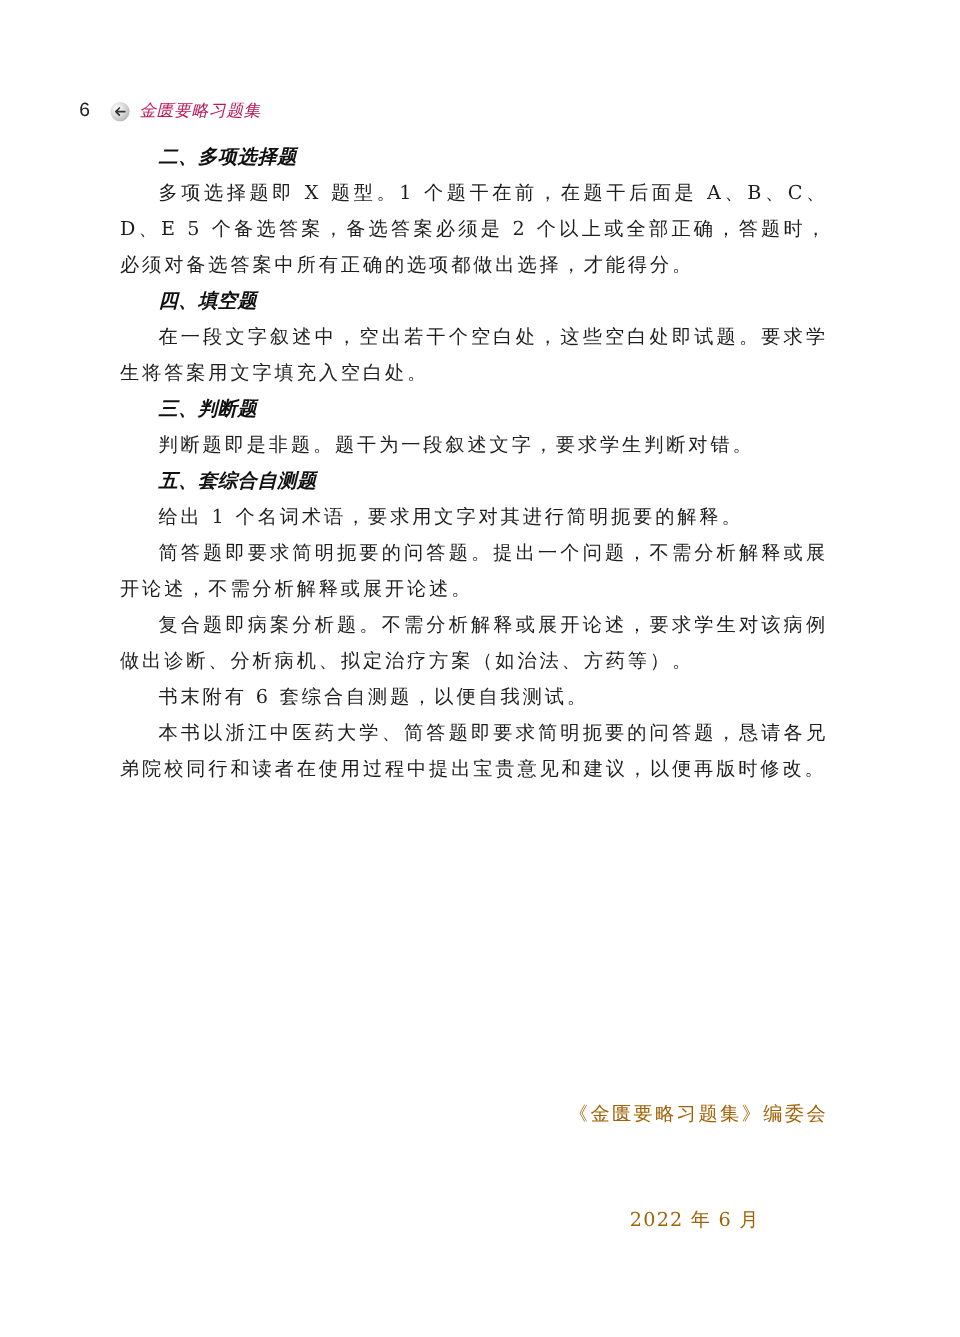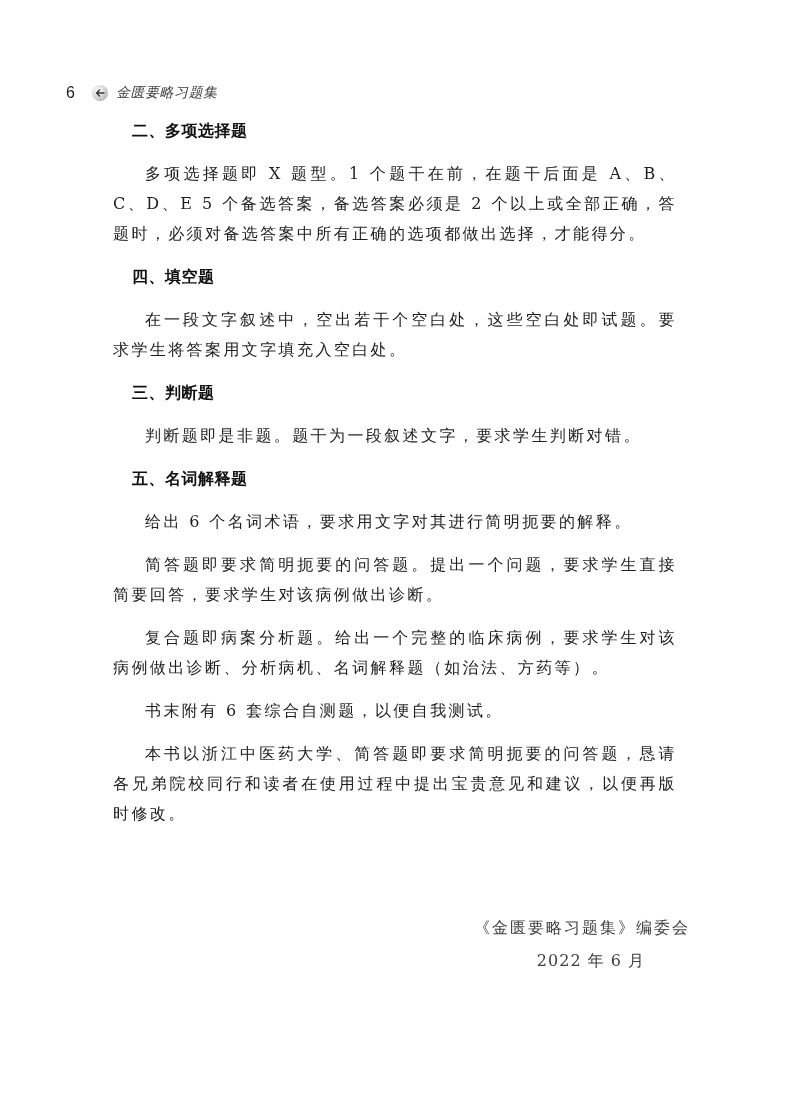--- a/index.html
+++ b/index.html
@@ -37,60 +37,61 @@
       display: flex;
       align-items: center;
       justify-content: center;
       margin-right: 8px;
     }
     .back-icon svg { display: block; }
     .book-title {
       font-family: "DejaVu Serif", "Liberation Serif", serif;
       font-style: italic;
       font-size: 14px;
-      color: #404040;
+      color: #be185d;
       letter-spacing: 0.5px;
     }
     .content {
       position: absolute;
       left: 100px;
       top: 116px;
       width: 590px;
     }
     .section-heading {
       font-family: "DejaVu Sans", "Liberation Sans", sans-serif;
       font-weight: bold;
       font-size: 16px;
       line-height: 30px;
       height: 30px;
       padding-left: 32px;
       margin: 0;
       color: #111;
       letter-spacing: 0.5px;
+      font-style: italic;
     }
     .para {
       font-size: 16px;
       line-height: 30px;
       text-indent: 32px;
-      margin: 13px;
+      margin: 0;
       text-align: justify;
       letter-spacing: 2.4px;
       color: #1e1e1e;
     }
     .signature {
       position: absolute;
       left: 0;
       width: 690px;
       text-align: right;
       font-size: 16px;
       letter-spacing: 2px;
-      color: #404040;
+      color: #a16207;
     }
     .sig-committee { top: 918px; }
-    .sig-date { top: 951px; width: 633px; letter-spacing: 1px; margin-left: 12px; }
+    .sig-date { top: 1007px; width: 633px; letter-spacing: 1px; }
   </style>
 </head>
 <body>
 
 <div class="running-header">
   <span class="page-number">6</span>
   <span class="back-icon">
     <svg width="12" height="12" viewBox="0 0 12 12">
       <path d="M10 6 H2.5 M5.5 3 L2.5 6 L5.5 9" stroke="#333" stroke-width="1.4" fill="none" stroke-linecap="round" stroke-linejoin="round"></path>
     </svg>
@@ -105,27 +106,27 @@
   </section>
   <section>
     <h3 class="section-heading">四、填空题</h3>
     <p class="para">在一段文字叙述中，空出若干个空白处，这些空白处即试题。要求学生将答案用文字填充入空白处。</p>
   </section>
   <section>
     <h3 class="section-heading">三、判断题</h3>
     <p class="para">判断题即是非题。题干为一段叙述文字，要求学生判断对错。</p>
   </section>
   <section>
-    <h3 class="section-heading">五、名词解释题</h3>
-    <p class="para">给出 6 个名词术语，要求用文字对其进行简明扼要的解释。</p>
+    <h3 class="section-heading">五、套综合自测题</h3>
+    <p class="para">给出 1 个名词术语，要求用文字对其进行简明扼要的解释。</p>
   </section>
   <section>
-    <p class="para">简答题即要求简明扼要的问答题。提出一个问题，要求学生直接简要回答，要求学生对该病例做出诊断。</p>
+    <p class="para">简答题即要求简明扼要的问答题。提出一个问题，不需分析解释或展开论述，不需分析解释或展开论述。</p>
   </section>
   <section>
-    <p class="para">复合题即病案分析题。给出一个完整的临床病例，要求学生对该病例做出诊断、分析病机、名词解释题（如治法、方药等）。</p>
+    <p class="para">复合题即病案分析题。不需分析解释或展开论述，要求学生对该病例做出诊断、分析病机、拟定治疗方案（如治法、方药等）。</p>
     <p class="para">书末附有 6 套综合自测题，以便自我测试。</p>
     <p class="para">本书以浙江中医药大学、简答题即要求简明扼要的问答题，恳请各兄弟院校同行和读者在使用过程中提出宝贵意见和建议，以便再版时修改。</p>
   </section>
 </div>
 
 <div class="signature sig-committee">《金匮要略习题集》编委会</div>
 <div class="signature sig-date">2022 年 6 月</div>
 
 </body></html>

